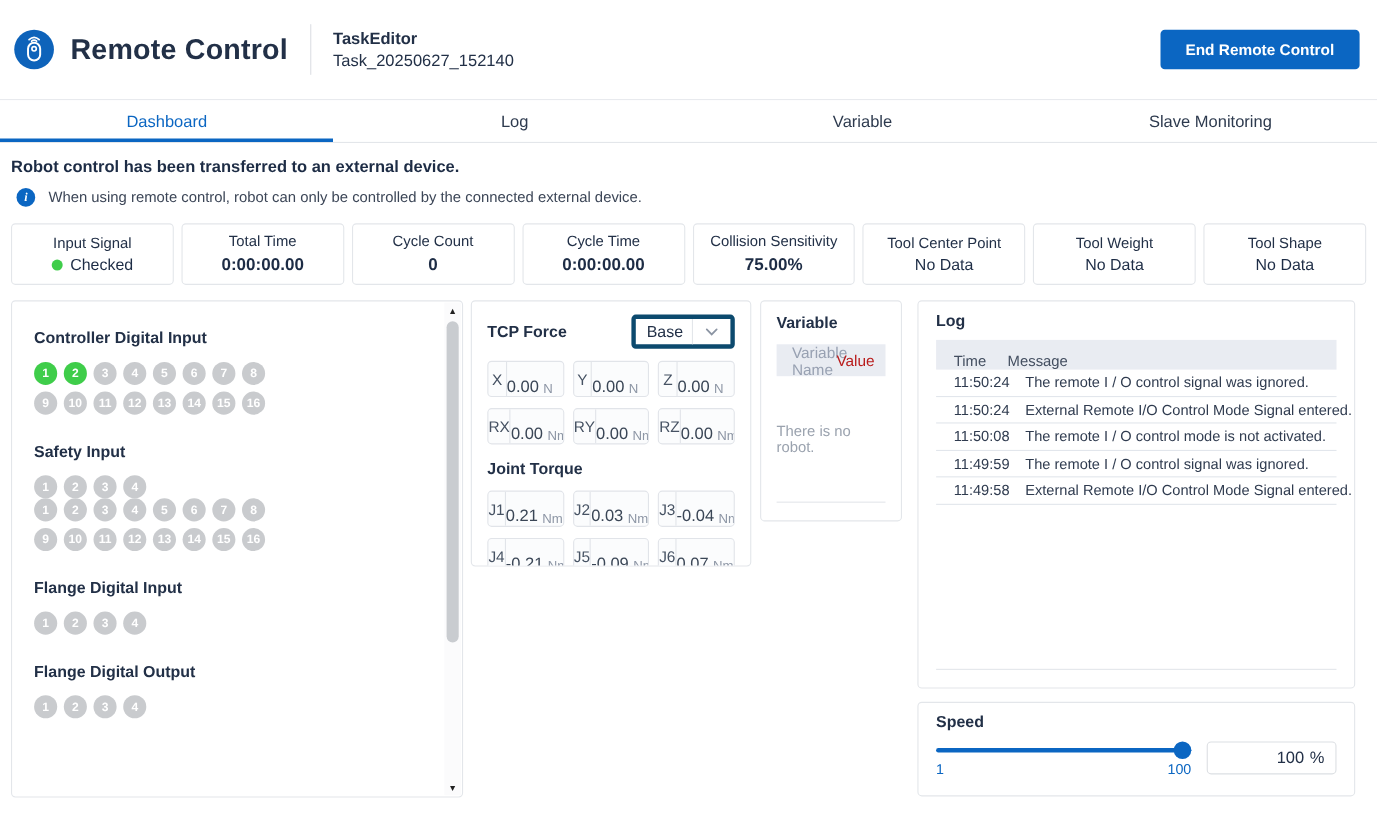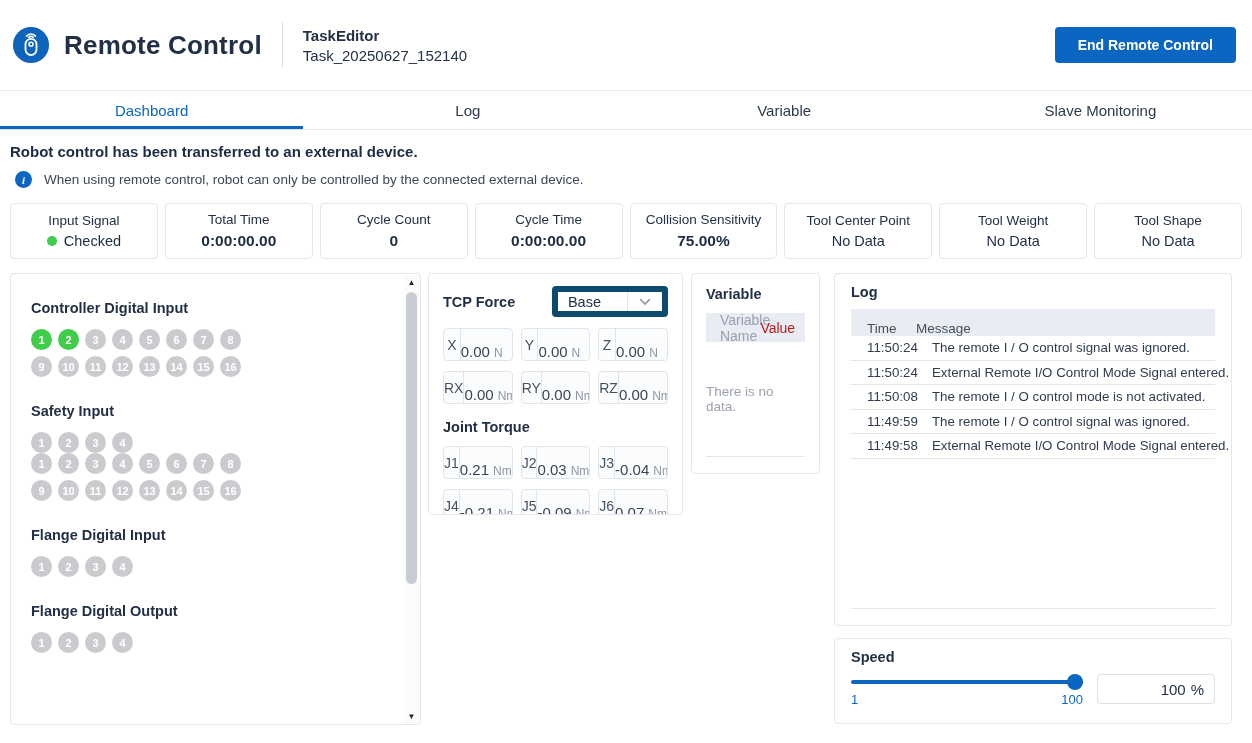--- a/index.html
+++ b/index.html
@@ -61,21 +61,21 @@
     align-items:center; justify-content:center; font-size:8px; color:#222; }
   .vscroll .up { top:0; } .vscroll .down { bottom:0; }
   .vscroll .thumb { position:absolute; top:17px; left:2px; width:11px; height:292px;
     background:#c9ccd0; border-radius:6px; }
 
   
   .mid-col { width:392px; margin-left:7px; display:flex; flex-direction:row; gap:8px; }
   .force-panel { height:242px; padding:12px 14px; overflow:hidden; }
   .panel-title { font-size:14.5px; font-weight:bold; color:#223047; }
   .force-head { display:flex; align-items:center; justify-content:space-between; }
-  .dropdown { width:116px; height:31px; border:6px solid #0c4a6e; border-radius:4px;
+  .dropdown { width:94px; height:31px; border:4px solid #0c4a6e; border-radius:4px;
     display:flex; align-items:center; background:#fff; cursor:pointer; }
   .dropdown .sel { flex:1; padding-left:10px; font-size:14.5px; color:#223047; }
   .dropdown .chev { width:35px; align-self:stretch; border-left:1px solid #e3e6ea;
     display:flex; align-items:center; justify-content:center; color:#8b94a3; }
   .grid { display:flex; flex-direction:column; gap:10px; margin-top:11px; }
   .grid-row { display:flex; gap:8px; }
   .vbox { flex:1; height:33px; border:1px solid #e1e4e9; border-radius:4px; background:#fbfcfd;
     display:flex; align-items:stretch; overflow:hidden; }
   .vbox .lbl { width:37px; display:flex; align-items:center; justify-content:center;
     font-size:14px; color:#465263; border-right:1px solid #e1e4e9; }
@@ -351,21 +351,21 @@
         </div>
     </div>
 
     <div class="panel variable-panel">
       <div class="panel-title">Variable</div>
       <div class="table-head">
         <span class="var-col1">Variable Name</span>
         <span class="var-col2">Value</span>
       </div>
       <div class="var-body">
-        <span class="empty-msg">There is no data.</span>
+        <span class="empty-msg">There is no robot.</span>
       </div>
       <div class="var-bottom"></div>
     </div>
   </div>
 
   <div class="right-col">
     <div class="panel log-panel">
       <div class="panel-title">Log</div>
       <div class="log-head">
         <span class="log-tcol">Time</span>

